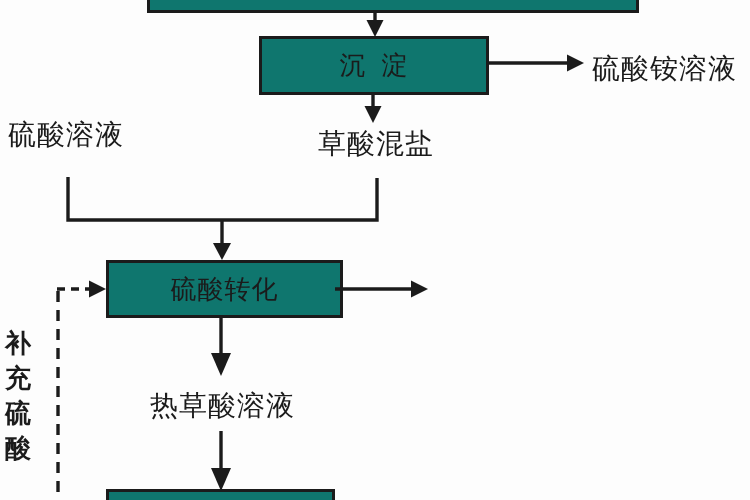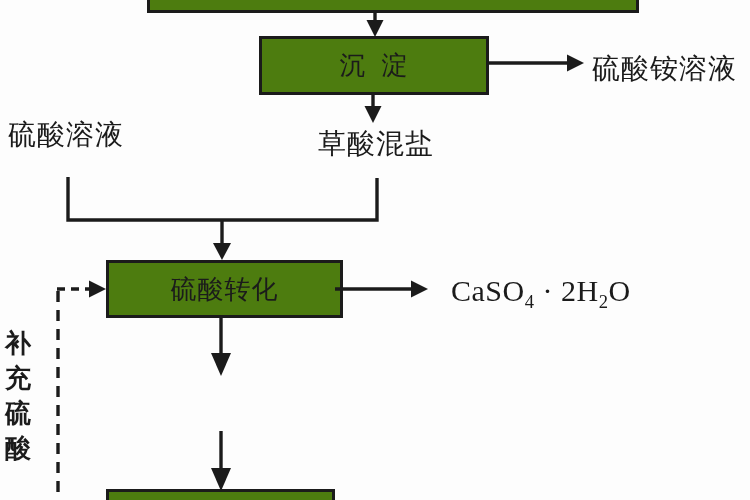--- a/index.html
+++ b/index.html
@@ -3,21 +3,21 @@
 <meta charset="utf-8">
 <style>
   html,body{margin:0;padding:0;background:#ffffff;}
   #stage{
     position:relative;width:750px;height:500px;overflow:hidden;
     background:#fdfdfd;
     font-family:"Liberation Serif","DejaVu Serif",serif;
     color:#1b1b1b;
   }
   .box{
-    position:absolute;border:3px solid #1b1b1b;background:#4d7c0f;
+    position:absolute;border:3px solid #1b1b1b;background:#0f766e;
     display:flex;align-items:center;justify-content:center;
     box-sizing:border-box;
   }
   .box-label{
     font-size:26px;white-space:pre;letter-spacing:1px;color:#1b1b1b;
   }
   .flabel{
     position:absolute;font-size:28px;white-space:pre;color:#1b1b1b;
     letter-spacing:1px;
   }
@@ -50,24 +50,24 @@
   </div>
 
   <div class="box" style="left:106px;top:489px;width:229px;height:40px;"></div>
 
   <div class="flabel" style="left:8px;top:116px;">硫酸溶液</div>
 
   <div class="flabel" style="left:592px;top:50px;">硫酸铵溶液</div>
 
   <div class="flabel" style="left:318px;top:125px;">草酸混盐</div>
 
+  <div class="flabel" style="left:150px;top:387px;">热草酸溶液</div>
 
   <div class="vlabel" style="left:3px;top:326px;font-weight:bold;">补充硫酸</div>
 
-  <div class="formula" style="left:451px;top:274px;"><span>CaSO</span><sub>4</sub><span> · 2H</span><sub>2</sub><span>O</span></div>
 
   <svg class="wires" width="750" height="500" viewBox="0 0 750 500">
 
     <g>
       <path class="ln" d="M375,13 L375,22"></path>
       <polygon class="hd" points="375,37 366.5,20 383.5,20"></polygon>
     </g>
 
     <g>
       <path class="ln" d="M489,63 L568,63"></path>

